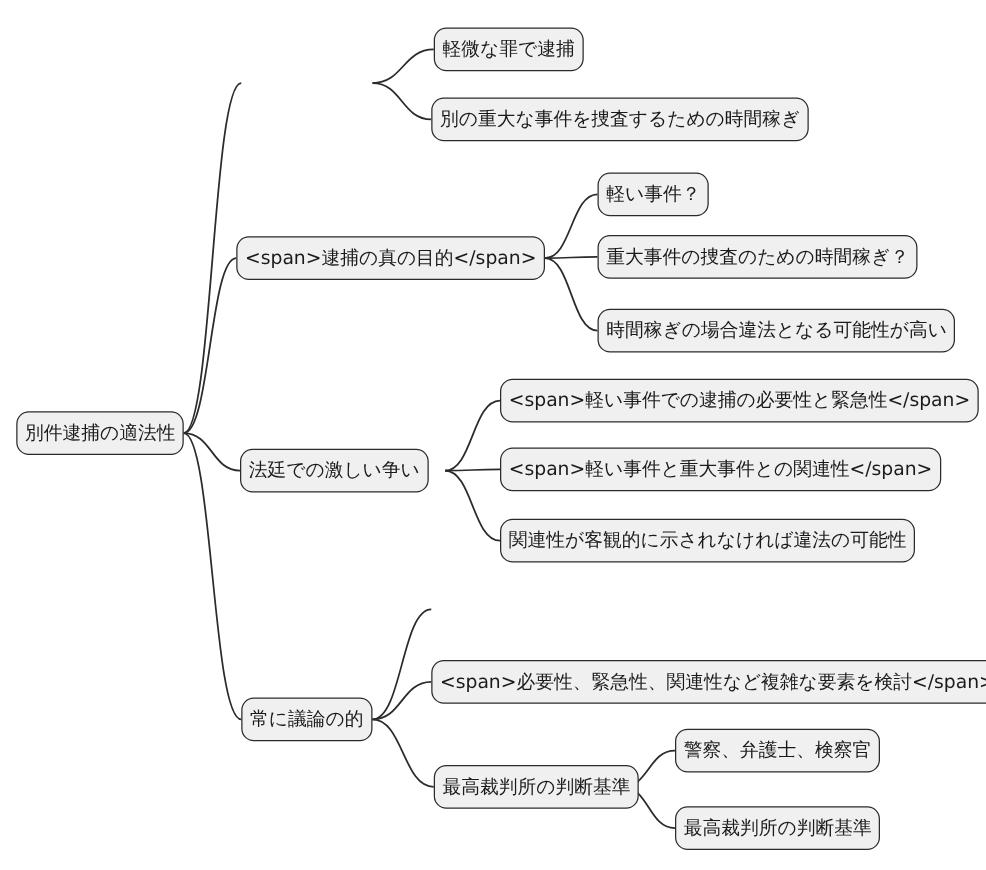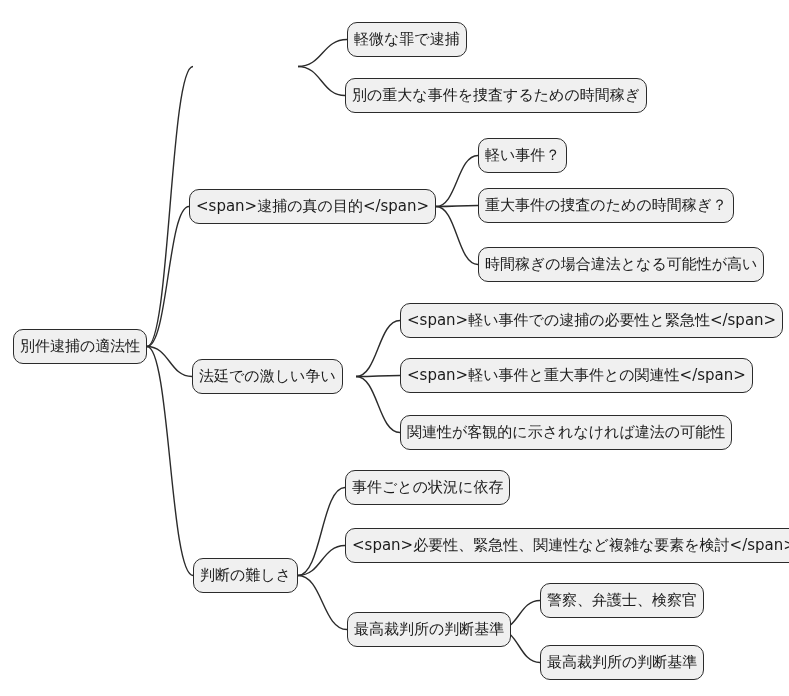--- a/index.html
+++ b/index.html
@@ -74,20 +74,19 @@
   <div class="node" id="n-b2" style="left:189px; top:189px">&lt;span&gt;逮捕の真の目的&lt;/span&gt;</div>
   <div class="node" id="n-b2c2" style="left:478px; top:188px">重大事件の捜査のための時間稼ぎ？</div>
   <div class="node" id="n-b2c1" style="left:478px; top:138px">軽い事件？</div>
   <div class="node" id="n-b2c3" style="left:478px; top:247px">時間稼ぎの場合違法となる可能性が高い</div>
 
   <div class="node" id="n-b3" style="left:192px; top:359px">法廷での激しい争い</div>
   <div class="node" id="n-b3c2" style="left:400px; top:358px">&lt;span&gt;軽い事件と重大事件との関連性&lt;/span&gt;</div>
   <div class="node" id="n-b3c1" style="left:400px; top:303px">&lt;span&gt;軽い事件での逮捕の必要性と緊急性&lt;/span&gt;</div>
   <div class="node" id="n-b3c3" style="left:400px; top:415px">関連性が客観的に示されなければ違法の可能性</div>
 
-  <div class="node" id="n-b4" style="left:193px; top:558px">判断の難しさ</div>
-  <div class="node" id="n-b4c1" style="left:345px; top:470px">事件ごとの状況に依存</div>
+  <div class="node" id="n-b4" style="left:193px; top:558px">常に議論の的</div>
   <div class="node" id="n-b4c2" style="left:345px; top:528px">&lt;span&gt;必要性、緊急性、関連性など複雑な要素を検討&lt;/span&gt;</div>
   <div class="node" id="n-b4c3" style="left:347px; top:612px">最高裁判所の判断基準</div>
   <div class="node" id="n-b4c3a" style="left:540px; top:583px">警察、弁護士、検察官</div>
   <div class="node" id="n-b4c3b" style="left:540px; top:645px">最高裁判所の判断基準</div>
 
 </div>
 
 </body></html>

